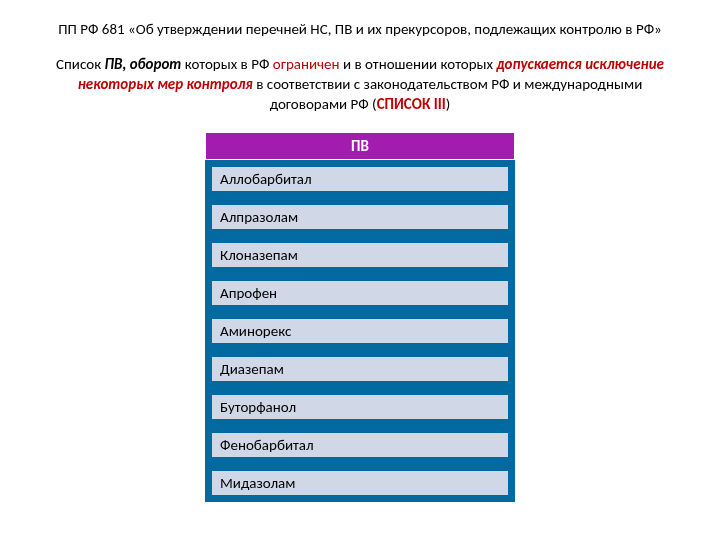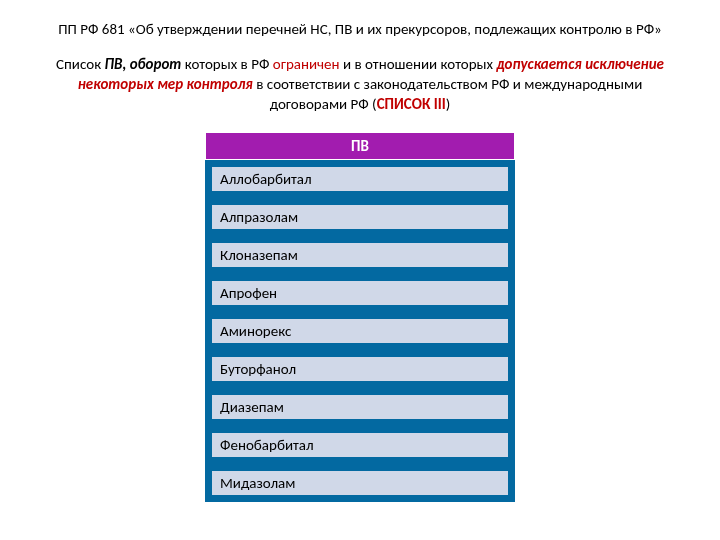--- a/index.html
+++ b/index.html
@@ -69,17 +69,17 @@
   <span>Список </span><span class="bolditalic">ПВ, оборот</span><span> которых в РФ </span><span class="red">ограничен</span><span> и в отношении которых </span><span class="bolditalic red">допускается исключение некоторых мер контроля</span><span> в соответствии с законодательством РФ и международными договорами РФ (</span><span class="bold red">СПИСОК III</span><span>)</span>
 </div>
 
 <div class="table-wrap">
   <div class="table-header">ПВ</div>
   <div class="table-row">Аллобарбитал</div>
   <div class="table-row">Алпразолам</div>
   <div class="table-row">Клоназепам</div>
   <div class="table-row">Апрофен</div>
   <div class="table-row">Аминорекс</div>
+  <div class="table-row">Диазепам</div>
   <div class="table-row">Буторфанол</div>
-  <div class="table-row">Диазепам</div>
   <div class="table-row">Фенобарбитал</div>
   <div class="table-row">Мидазолам</div>
 </div>
 
 </body></html>

